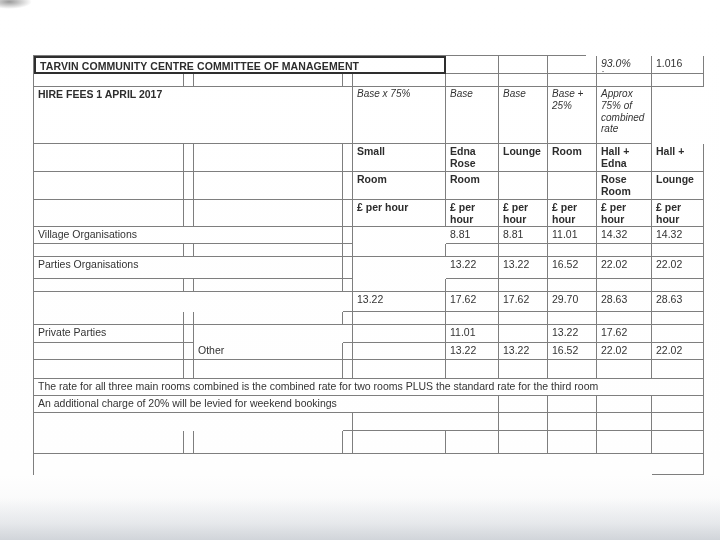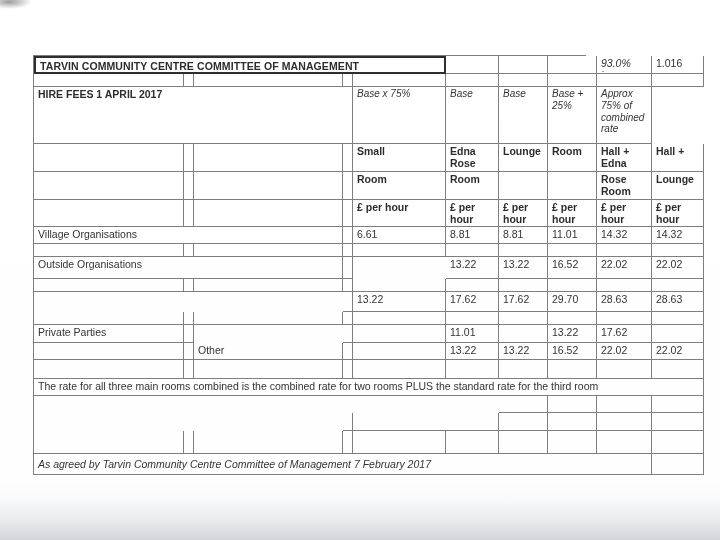--- a/index.html
+++ b/index.html
@@ -110,39 +110,38 @@
     <div class="c" style="grid-area:6/4"></div>
     <div class="c b" style="grid-area:6/5">£ per hour</div>
     <div class="c b" style="grid-area:6/6">£ per hour</div>
     <div class="c b" style="grid-area:6/7">£ per hour</div>
     <div class="c b" style="grid-area:6/8">£ per hour</div>
     <div class="c b" style="grid-area:6/9">£ per hour</div>
     <div class="c b" style="grid-area:6/10">£ per hour</div>
 
     <div class="c nw" style="grid-area:7/1/8/4">Village Organisations</div>
     <div class="c" style="grid-area:7/4"></div>
-    <div class="c" style="grid-area:7/5">6.61</div>
     <div class="c" style="grid-area:7/6">8.81</div>
     <div class="c" style="grid-area:7/7">8.81</div>
     <div class="c" style="grid-area:7/8">11.01</div>
     <div class="c" style="grid-area:7/9">14.32</div>
     <div class="c" style="grid-area:7/10">14.32</div>
 
     <div class="c" style="grid-area:8/1"></div>
     <div class="c" style="grid-area:8/2"></div>
     <div class="c" style="grid-area:8/3"></div>
     <div class="c" style="grid-area:8/4"></div>
     <div class="c" style="grid-area:8/5"></div>
     <div class="c" style="grid-area:8/6"></div>
     <div class="c" style="grid-area:8/7"></div>
     <div class="c" style="grid-area:8/8"></div>
     <div class="c" style="grid-area:8/9"></div>
     <div class="c" style="grid-area:8/10"></div>
 
-    <div class="c nw" style="grid-area:9/1/10/4">Outside Organisations</div>
+    <div class="c nw" style="grid-area:9/1/10/4">Parties Organisations</div>
     <div class="c" style="grid-area:9/4"></div>
     <div class="c" style="grid-area:9/6">13.22</div>
     <div class="c" style="grid-area:9/7">13.22</div>
     <div class="c" style="grid-area:9/8">16.52</div>
     <div class="c" style="grid-area:9/9">22.02</div>
     <div class="c" style="grid-area:9/10">22.02</div>
 
     <div class="c" style="grid-area:10/1"></div>
     <div class="c" style="grid-area:10/2"></div>
     <div class="c" style="grid-area:10/3"></div>
@@ -200,20 +199,21 @@
     <div class="c" style="grid-area:15/4"></div>
     <div class="c" style="grid-area:15/5"></div>
     <div class="c" style="grid-area:15/6"></div>
     <div class="c" style="grid-area:15/7"></div>
     <div class="c" style="grid-area:15/8"></div>
     <div class="c" style="grid-area:15/9"></div>
     <div class="c" style="grid-area:15/10"></div>
 
     <div class="c nw" style="grid-area:16/1/17/11">The rate for all three main rooms combined is the combined rate for two rooms PLUS the standard rate for the third room</div>
 
+    <div class="c nw" style="grid-area:17/1/18/7">An additional charge of 20% will be levied for weekend bookings</div>
     <div class="c" style="grid-area:17/7"></div>
     <div class="c" style="grid-area:17/8"></div>
     <div class="c" style="grid-area:17/9"></div>
     <div class="c" style="grid-area:17/10"></div>
 
     <div class="c" style="grid-area:18/4"></div>
     <div class="c" style="grid-area:18/5/19/7"></div>
     <div class="c" style="grid-area:18/7"></div>
     <div class="c" style="grid-area:18/8"></div>
     <div class="c" style="grid-area:18/9"></div>
@@ -223,19 +223,18 @@
     <div class="c" style="grid-area:19/2"></div>
     <div class="c" style="grid-area:19/3"></div>
     <div class="c" style="grid-area:19/4"></div>
     <div class="c" style="grid-area:19/5"></div>
     <div class="c" style="grid-area:19/6"></div>
     <div class="c" style="grid-area:19/7"></div>
     <div class="c" style="grid-area:19/8"></div>
     <div class="c" style="grid-area:19/9"></div>
     <div class="c" style="grid-area:19/10"></div>
 
-    <div class="c i nw" style="grid-area:20/1/21/10; padding-top:4px;">As agreed by Tarvin Community Centre Committee of Management 7 February 2017</div>
     <div class="c" style="grid-area:20/10"></div>
 
   </div>
 
   <div class="bottom-shade"></div>
 </div>
 
 </body></html>

